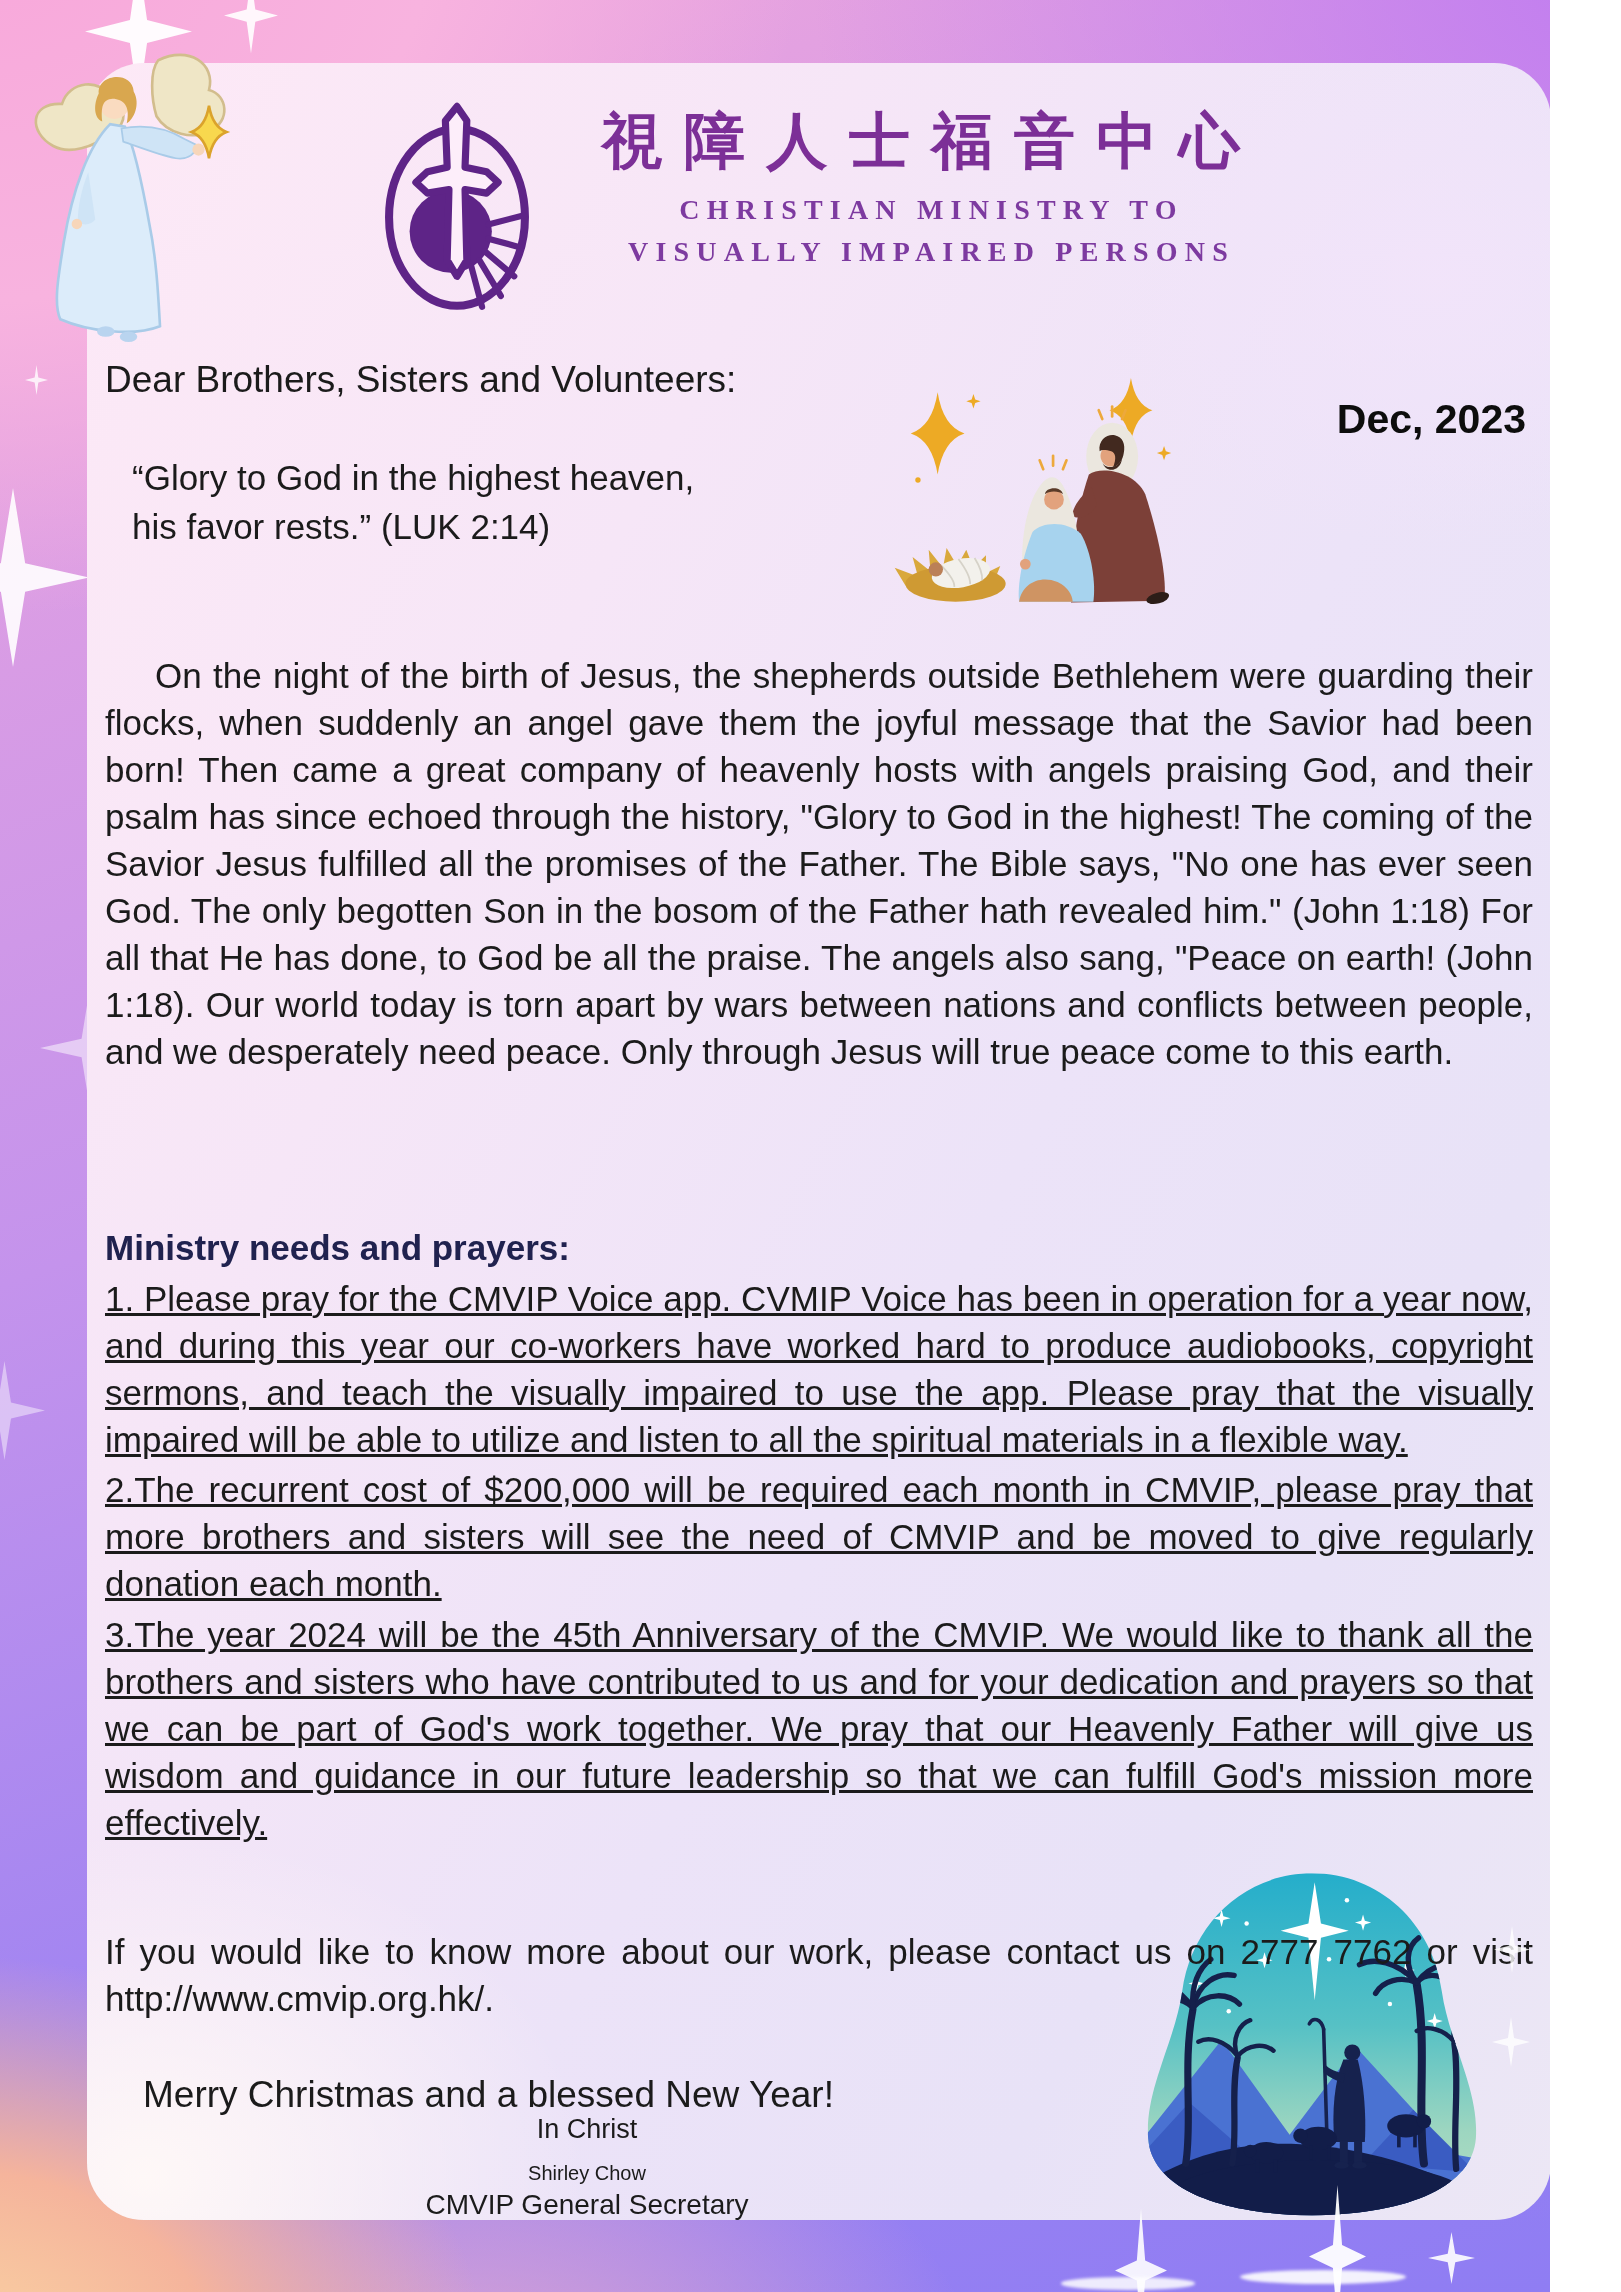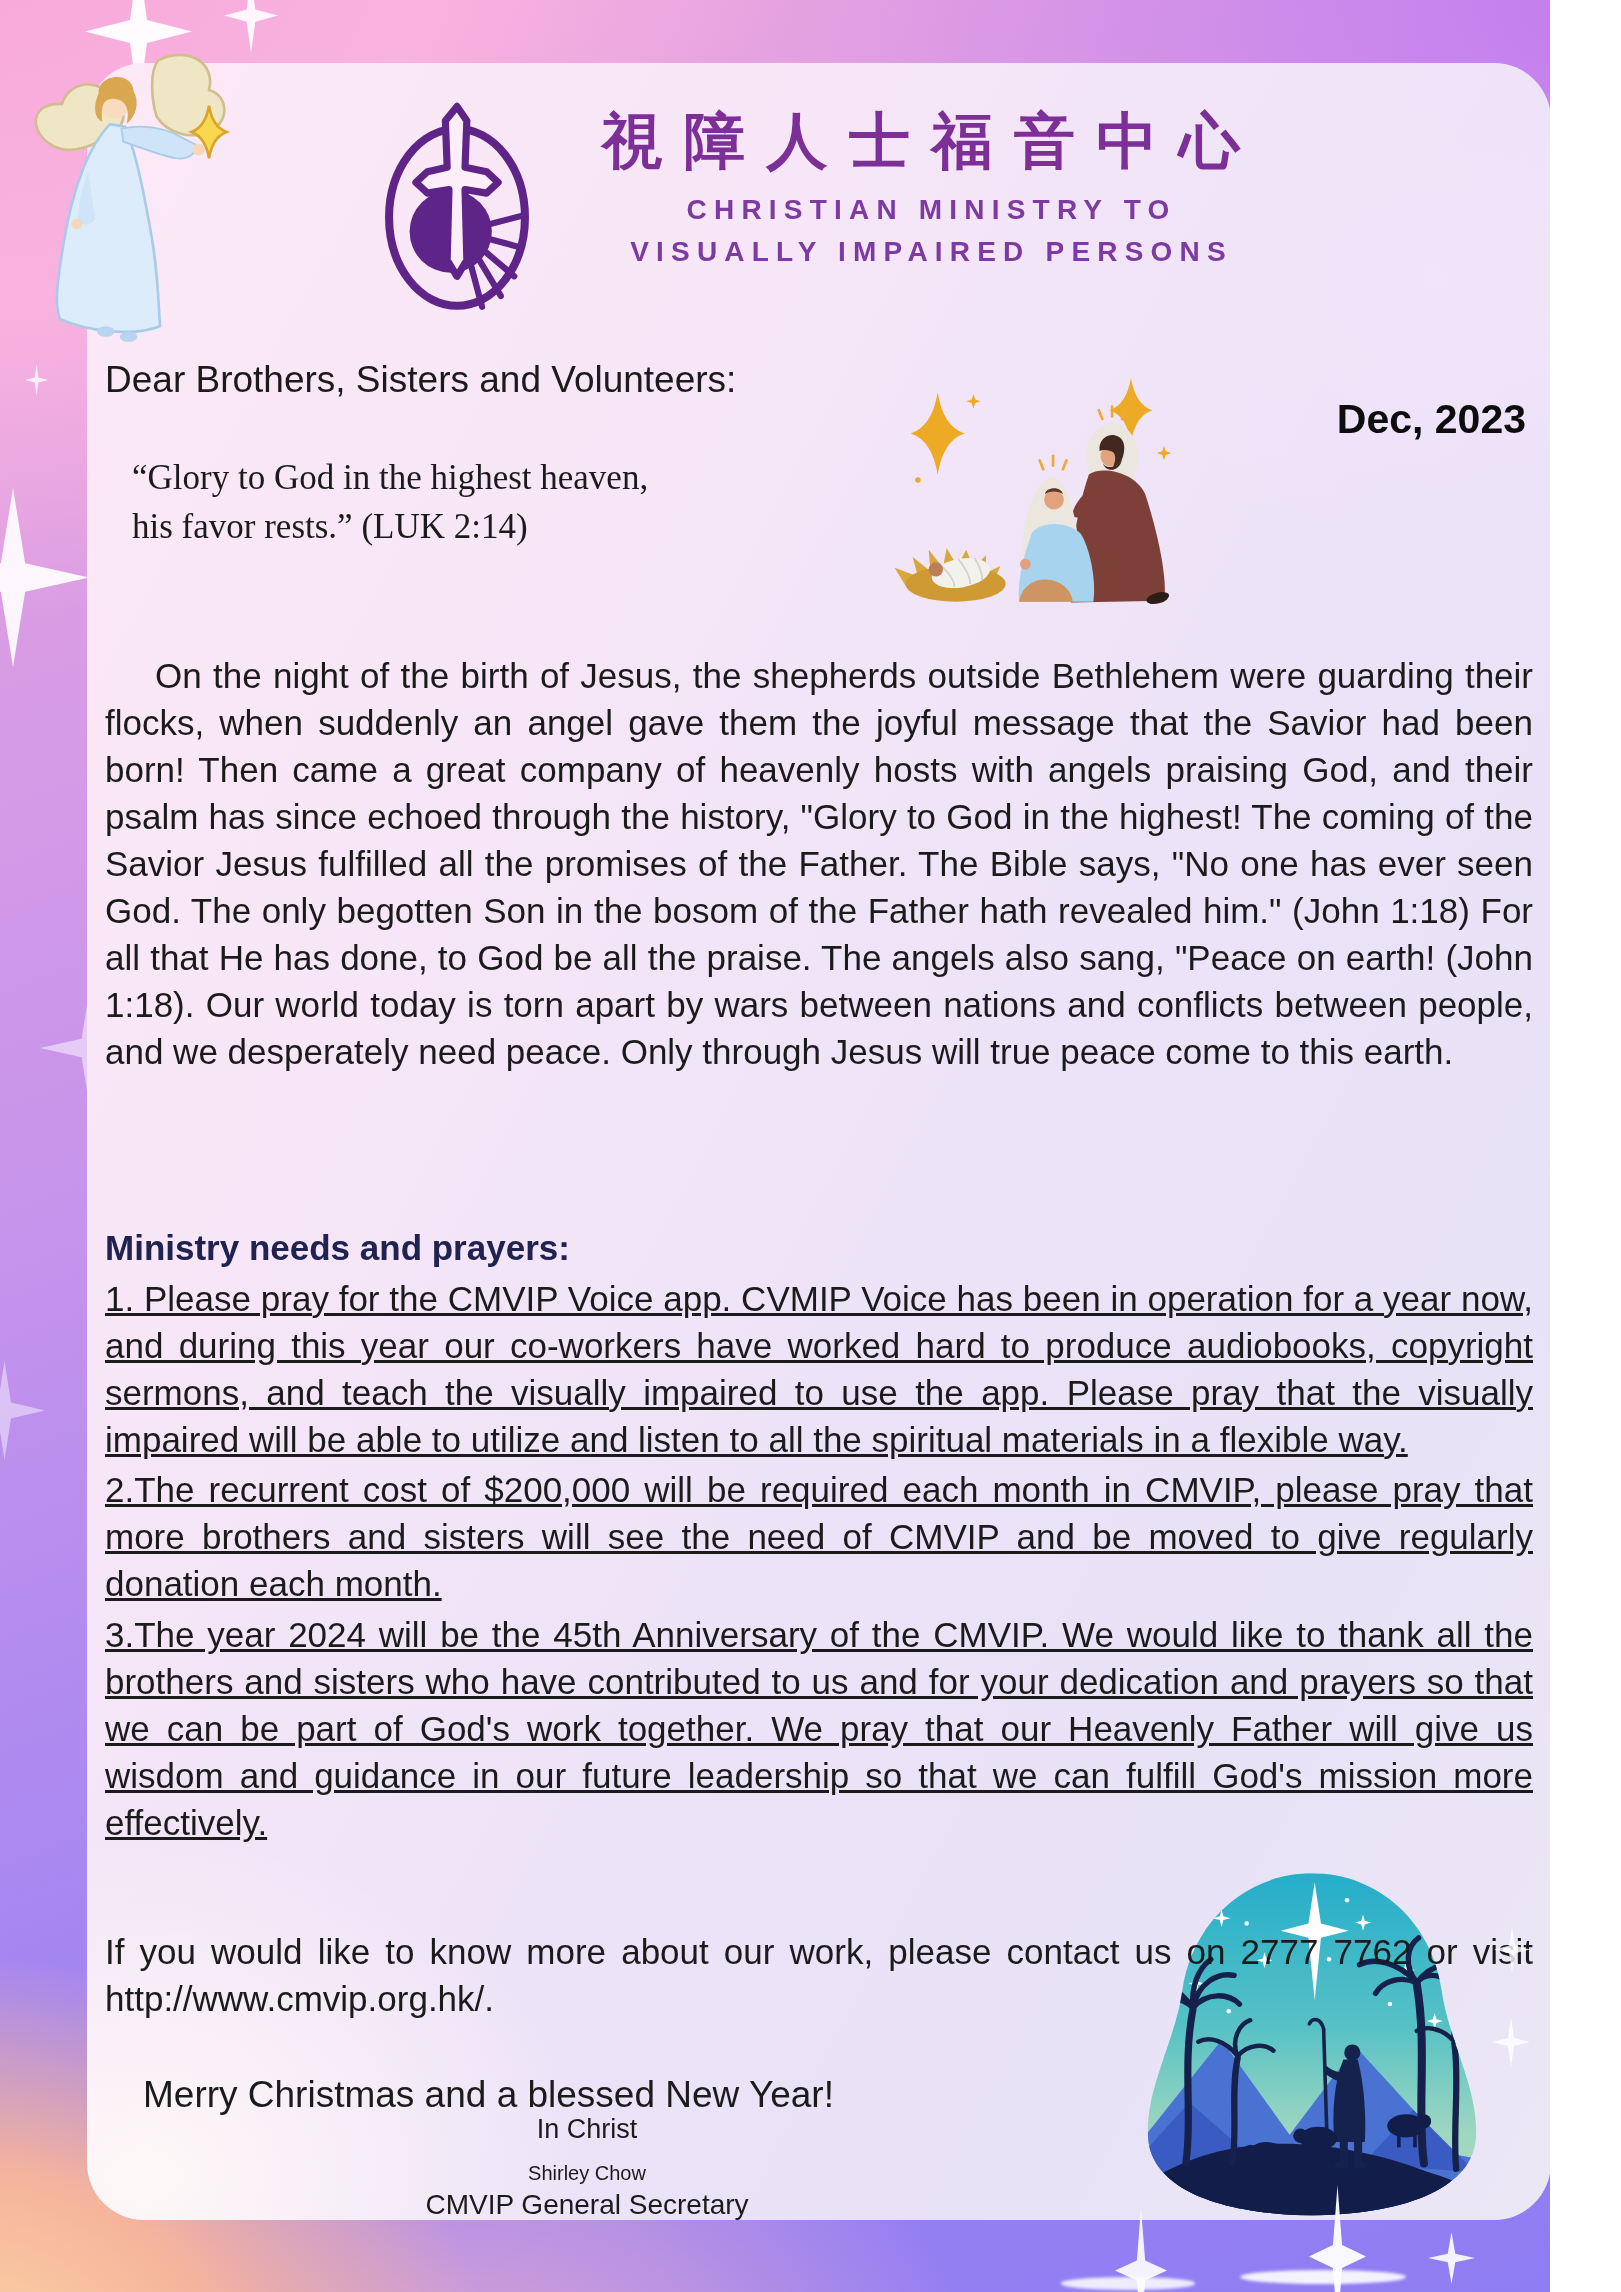--- a/index.html
+++ b/index.html
@@ -16,24 +16,24 @@
     background:
       radial-gradient(806px 627px at 4% 98%, rgba(255,249,247,.95) 0%, rgba(255,249,247,0) 55%),
       radial-gradient(627px 448px at 92% 10%, rgba(242,228,250,.9) 0%, rgba(242,228,250,0) 60%),
       linear-gradient(118deg,#fde9f6 0%,#f6e6f7 30%,#ece3f8 58%,#e8e2f7 78%,#ece7f5 100%);}
   .card > *{position:absolute;}
   .sp{position:absolute;background:#fff;clip-path:polygon(50% 0%,58% 42%,100% 50%,58% 58%,50% 100%,42% 58%,0% 50%,42% 42%);}
   .streak{position:absolute;background:#fff;border-radius:50%;filter:blur(1.8px);}
   .logo-svg{left:294px;top:18px;width:152px;height:235px;}
   .header-text{left:410px;top:38px;width:869px;text-align:center;}
   .org-zh{font-size:61px;font-weight:bold;color:#7c2f97;letter-spacing:21.5px;white-space:nowrap;font-family:"DejaVu Sans","Liberation Sans",sans-serif;}
-  .org-en{font-size:28px;font-weight:bold;color:#7d3aa0;letter-spacing:7.2px;margin-top:10.7px;white-space:nowrap;}
+  .org-en{font-size:28px;font-weight:bold;color:#7d3aa0;letter-spacing:7.2px;margin-top:10.7px;white-space:nowrap;font-family:Liberation Serif, serif;}
   .greeting{left:18px;top:296px;font-size:37px;color:#1b1b1b;}
   .date{right:25px;top:333px;font-size:41px;font-weight:bold;color:#0d0d0d;}
-  .quote{left:45px;top:390px;font-size:35px;line-height:49px;color:#1b1b1b;font-family:Liberation Serif, serif;}
+  .quote{left:45px;top:390px;font-size:35px;line-height:49px;color:#1b1b1b;}
   .nativity-svg{left:804px;top:306px;width:317px;height:247px;}
   .body-par{left:18px;right:18px;top:589px;margin:0;font-size:35px;line-height:47px;color:#1b1b1b;text-align:justify;text-indent:50px;}
   .ministry{left:18px;right:18px;top:1161px;font-size:35px;line-height:47px;color:#1b1b1b;}
   .ministry p{margin:0;text-align:justify;}
   .m-head{font-weight:bold;color:#20224f;}
   .ministry p + p{margin-top:3.6px;text-decoration:underline;}
   .contact{left:18px;right:18px;top:1865px;margin:0;font-size:35px;line-height:47px;color:#1b1b1b;text-align:justify;z-index:3;}
   .closing{left:43px;top:2011px;font-size:37px;color:#1b1b1b;z-index:3;margin-left:13px;}
   .signature{left:312px;top:2049px;width:376px;text-align:center;color:#1b1b1b;z-index:3;}
   .sig-sal{font-size:27px;line-height:34px;}

